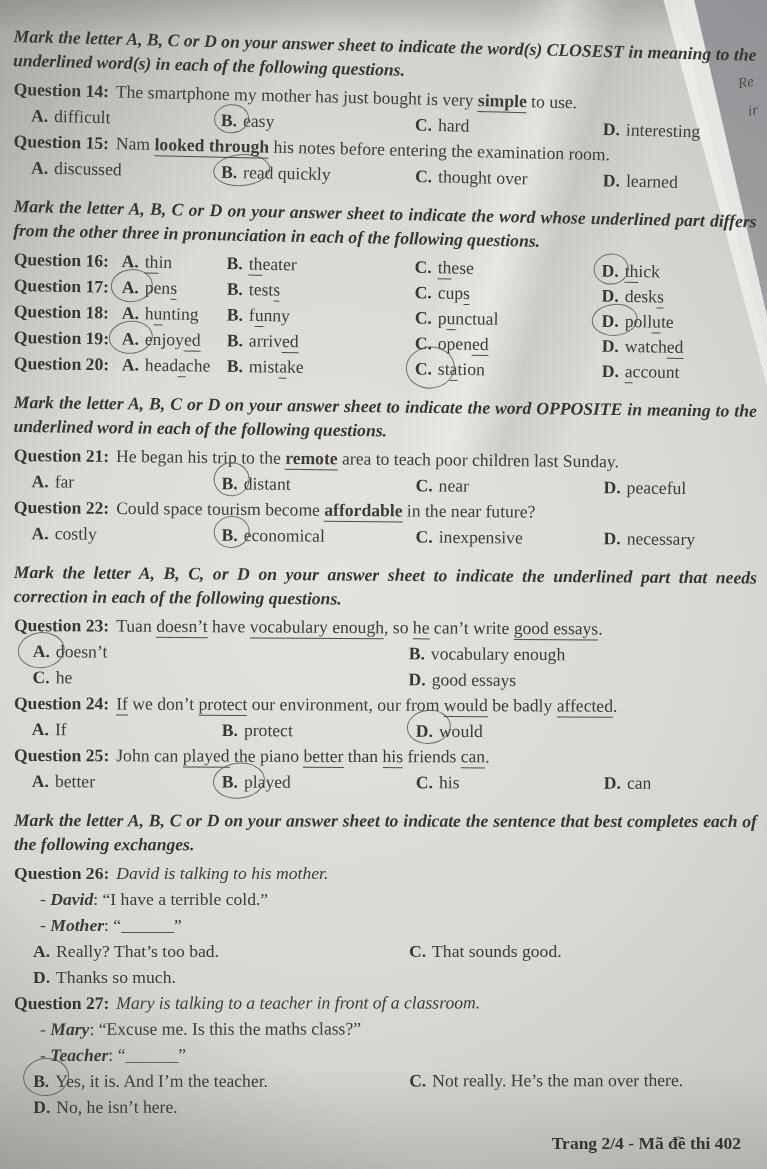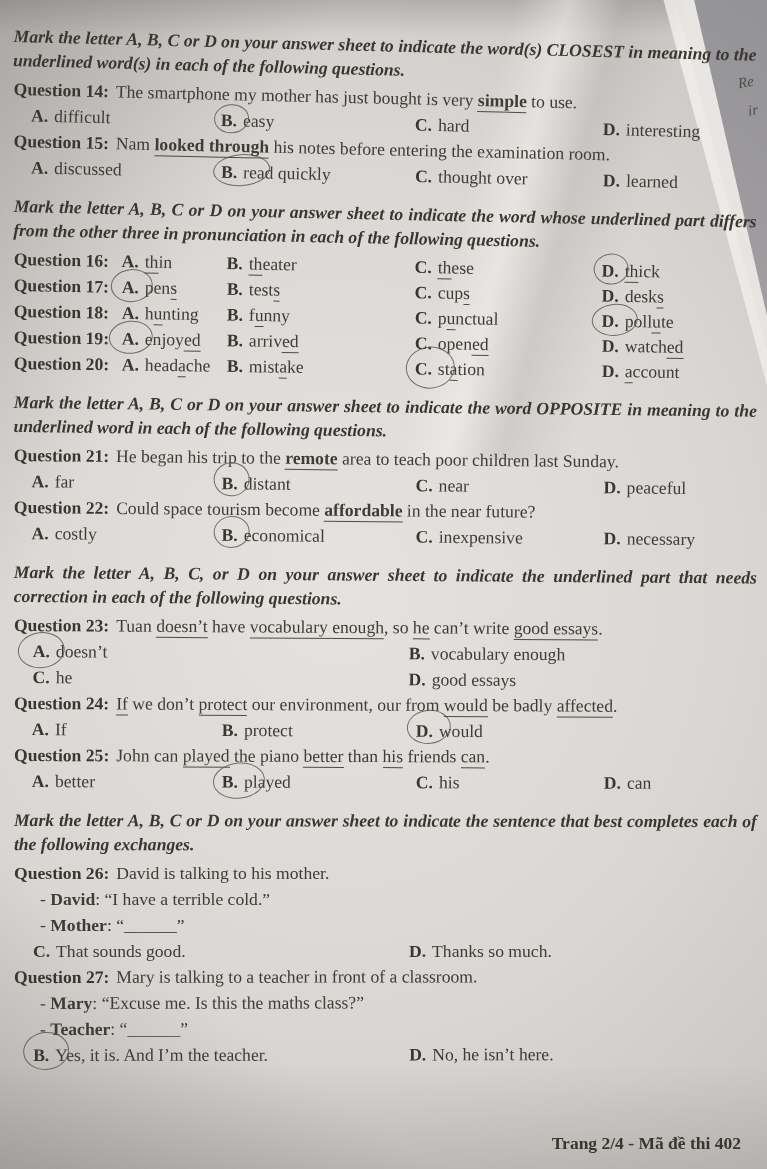--- a/index.html
+++ b/index.html
@@ -45,21 +45,21 @@
   .row4{display:grid;grid-template-columns:190px 194px 188px auto;padding-left:18px;}
   .inline-row{display:grid;grid-template-columns:108px 105px 188px 187px auto;}
   .grid2{display:grid;grid-template-columns:376px auto;padding-left:19px;}
   .opt{white-space:nowrap;}
   .key{font-weight:bold;position:relative;display:inline-block;margin-right:6px;color:#39362f;}
   .circ{
     position:absolute;border:1.5px solid rgba(82,77,68,.78);border-radius:50%;
     transform:rotate(-6deg);pointer-events:none;
   }
   .b{font-weight:bold;}
-  .i{}
+  .i{font-style:italic;}
   .u{border-bottom:1.5px solid rgba(63,59,53,.9);padding-bottom:0.5px;}
   .dialogue{padding-left:26px;}
   .footer{
     position:absolute;right:26px;bottom:15px;
     font-weight:bold;font-size:17.5px;color:#39362f;
   }
 </style>
 </head>
 <body>
 
@@ -180,28 +180,30 @@
           <div class="opt"><span class="key">C.</span><span><span>his</span></span></div>
           <div class="opt"><span class="key">D.</span><span><span>can</span></span></div>
         </div>
       </div>
       <div class="intro" style="transform: rotate(0.09deg);"><span>Mark the letter A, B, C or D on your answer sheet to indicate the sentence that best completes each of the following exchanges.</span></div>
       <div class="qblock" style="transform: rotate(0deg);">
         <div class="stem"><span class="qlabel">Question 26:</span><span><span class="i">David is talking to his mother.</span></span></div>
         <div class="dialogue"><span>- </span><span class="b i">David</span><span>: “I have a terrible cold.”</span></div>
         <div class="dialogue"><span>- </span><span class="b i">Mother</span><span>: “</span><span>______</span><span>”</span></div>
         <div class="grid2">
+          <div class="opt"><span class="key">A.</span><span><span>Really? That’s too bad.</span></span></div>
           <div class="opt"><span class="key">C.</span><span><span>That sounds good.</span></span></div>
           <div class="opt"><span class="key">D.</span><span><span>Thanks so much.</span></span></div>
         </div>
       </div>
       <div class="qblock" style="transform: rotate(-0.08deg);">
         <div class="stem"><span class="qlabel">Question 27:</span><span><span class="i">Mary is talking to a teacher in front of a classroom.</span></span></div>
         <div class="dialogue"><span>- </span><span class="b i">Mary</span><span>: “Excuse me. Is this the maths class?”</span></div>
         <div class="dialogue"><span>- </span><span class="b i">Teacher</span><span>: “</span><span>______</span><span>”</span></div>
         <div class="grid2">
           <div class="opt"><span class="key">B.<span class="circ" style="width: 44px; height: 36px; left: -10px; top: -10px;"></span></span><span><span>Yes, it is. And I’m the teacher.</span></span></div>
+          <div class="opt"><span class="key">C.</span><span><span>Not really. He’s the man over there.</span></span></div>
           <div class="opt"><span class="key">D.</span><span><span>No, he isn’t here.</span></span></div>
         </div>
       </div>
     </div>
   <div class="footer">Trang 2/4 - Mã đề thi 402</div>
 </div>
 
 </body></html>

